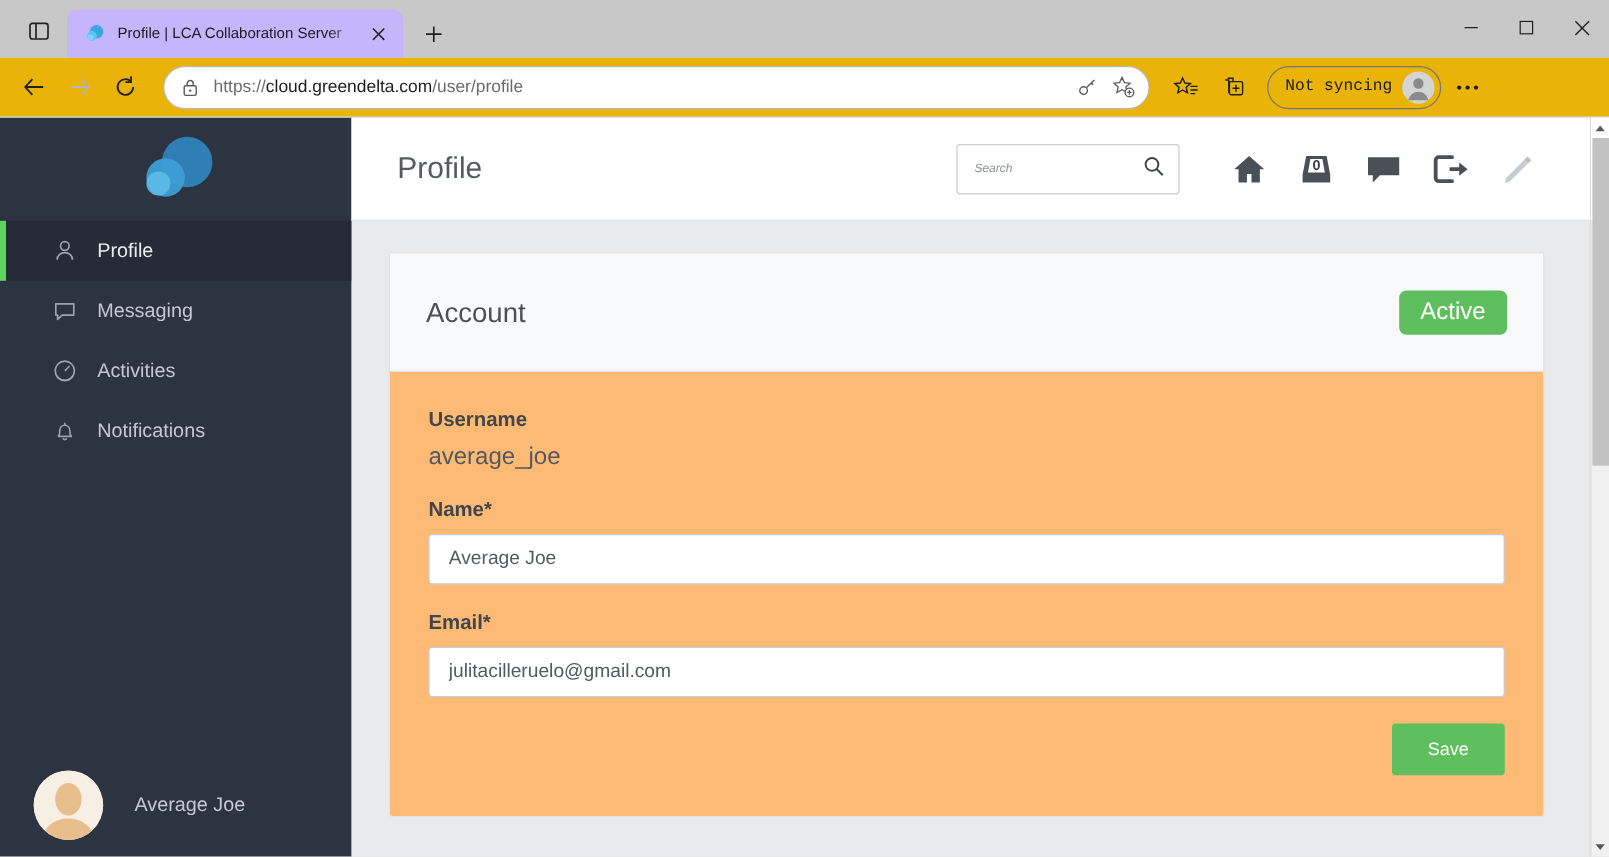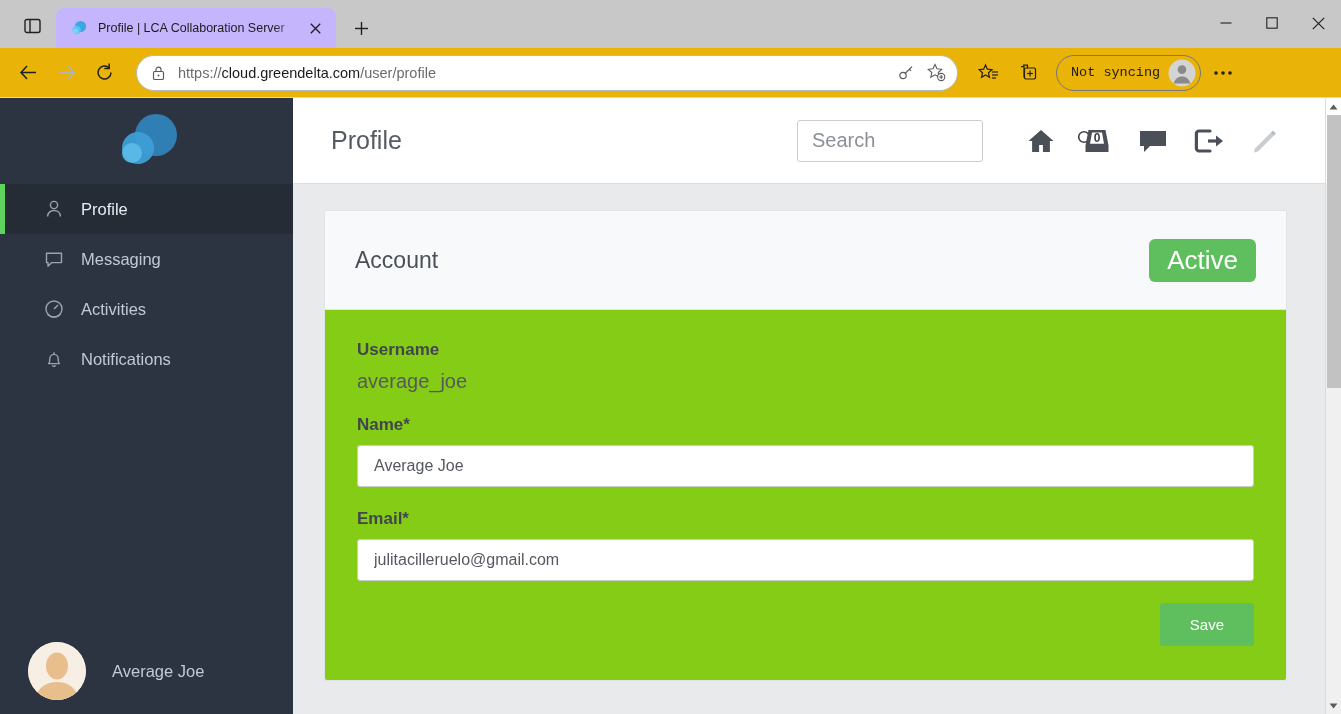--- a/index.html
+++ b/index.html
@@ -131,41 +131,41 @@
     padding: 0 44px 0 38px; border-bottom: 1px solid #dcdee1;
   }
   .page-title { font-size: 25px; color: #555b62; font-weight: 400; flex: 0 0 auto; }
   .topbar-right { margin-left: auto; display: flex; align-items: center; }
   .searchbox {
     width: 186px; height: 42px; border: 1px solid #ccc; border-radius: 3px;
     display: flex; align-items: center; padding: 0 12px 0 14px; background: #fff;
     margin-right: 42px;
   }
   .searchbox input {
-    flex: 1 1 auto; border: none; outline: none; font-size: 20px;
-    color: #55595f; font-family: "Liberation Sans", sans-serif; background: transparent;
+    flex: 1 1 auto; border: none; outline: none; font-size: 10px;
+    color: #55595f; font-family: "Liberation Sans", sans-serif; background: transparent; font-style: italic;
   }
   .searchbox input::placeholder { color: #8b9096; }
   .hdr-icon {
     width: 32px; height: 32px; margin-right: 24px;
     display: flex; align-items: center; justify-content: center;
   }
   .hdr-icon:last-child { margin-right: 0; }
 
   
   .card-wrap { padding: 26px 38px 0 31px; }
-  .card { background: #84cc16; border: 1px solid #e1e3e6; border-radius: 3px; }
+  .card { background: #fdba74; border: 1px solid #e1e3e6; border-radius: 3px; }
   .card-head {
     background: #f8f9fb; border-bottom: 1px solid #e1e3e6;
     height: 99px; display: flex; align-items: center; padding: 0 30px;
   }
   .card-head h2 { font-size: 23px; font-weight: 400; color: #4b5058; }
   .badge {
     margin-left: auto; background: #5fbf5f; color: #fff;
-    font-size: 26px; border-radius: 6px; padding: 8px 18px 9px; line-height: 1;
+    font-size: 20px; border-radius: 6px; padding: 8px 18px 9px; line-height: 1;
   }
   .card-body { padding: 30px 32px 34px 32px; }
   .field-label {
     font-size: 17px; font-weight: bold; color: #41464d; margin-bottom: 10px;
   }
   .field-static { font-size: 20px; color: #55595f; margin-bottom: 22px; }
   .field-input {
     width: 100%; height: 42px; border: 1px solid #ccc; border-radius: 3px;
     padding: 0 16px; font-size: 16px; color: #55595f;
     font-family: "Liberation Sans", sans-serif; outline: none; background: #fff;

